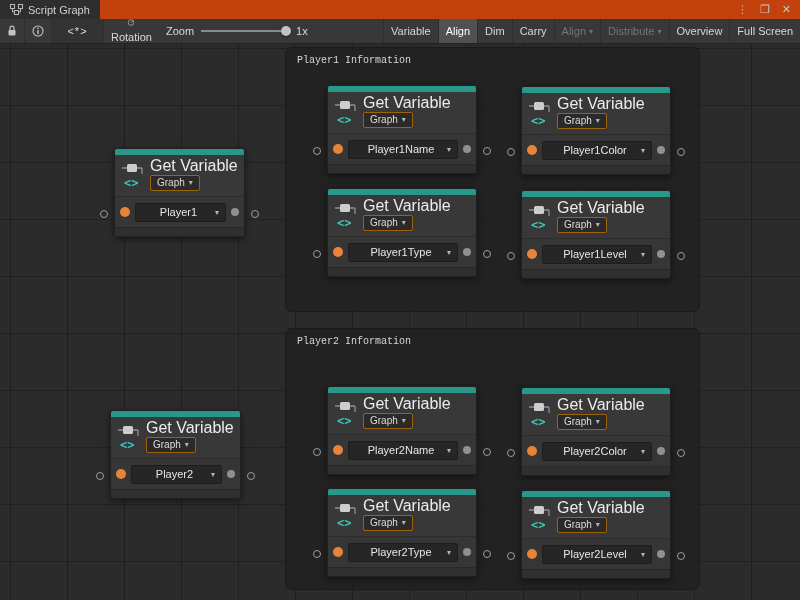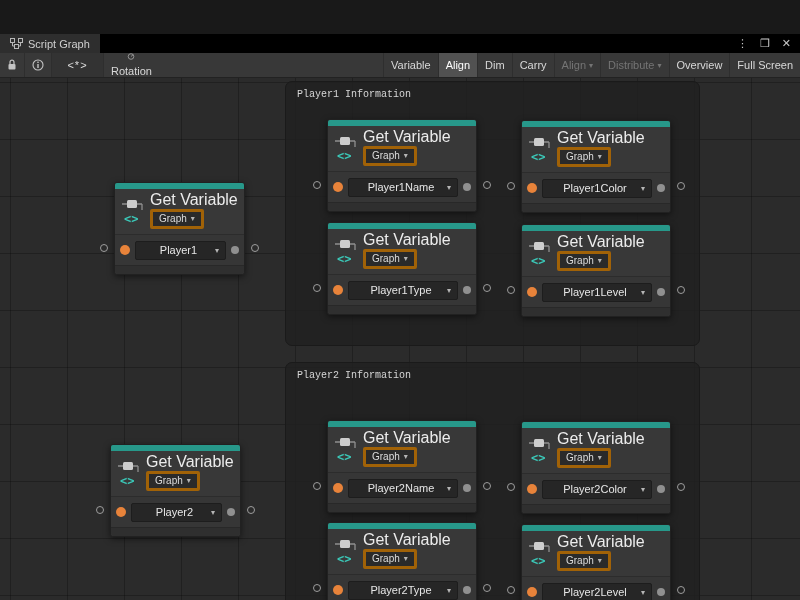--- a/index.html
+++ b/index.html
@@ -1,20 +1,20 @@
 <!DOCTYPE html>
 <html><head>
 <meta charset="utf-8">
 <style>
   * { margin:0; padding:0; box-sizing:border-box; }
   html,body { width:800px; height:600px; overflow:hidden; background:#191919;
     font-family:"Liberation Sans", sans-serif; -webkit-font-smoothing:antialiased; }
 
   
-  .tabbar { height:19px; background:#000000; display:flex; align-items:stretch; color:#cfcfcf; font-size:11px;margin-top:34px; }
+  .tabbar { height:19px; background:#c2410c; display:flex; align-items:stretch; color:#cfcfcf; font-size:11px; }
   .tab { display:flex; align-items:center; gap:5px; padding:0 10px; background:#2e2e2e; }
   .tab svg { display:block; }
   .window-controls { margin-left:auto; display:flex; align-items:center; gap:12px; padding-right:9px; color:#c8c8c8; font-size:11px; }
   .window-controls span { cursor:default; }
 
   
   .toolbar { height:25px; background:#383838; border-bottom:1px solid #222; display:flex; align-items:stretch; font-size:11px; color:#d8d8d8; }
   .titem { display:flex; align-items:center; padding:0 7px; border-right:1px solid #2e2e2e; }
   .code-btn { width:52px; justify-content:center; background:#333; color:#ddd; letter-spacing:1px; }
   .rot { gap:5px; border-right:none;flex-direction:column; }
@@ -39,21 +39,21 @@
   .group { position:absolute; z-index:1; background:rgba(33,33,33,0.82); border:1px solid #1a1a1a; border-radius:7px; }
   .group-title { padding:7px 11px; font-size:10px; color:#d6d6d6;font-family:Liberation Mono, monospace; }
 
   
   .node { position:absolute; z-index:2; background:#383838; border:1px solid #212121; border-radius:3px; box-shadow:0 2px 6px rgba(0,0,0,.5); }
   .node-strip { height:6px; background:#27988a; border-radius:2px 2px 0 0; }
   .node-head { display:flex; align-items:center; gap:5px; padding:4px 7px 5px 6px; }
   .node-icon svg { display:block; }
   .node-head-text { display:flex; flex-direction:column; gap:3px; }
   .node-title { font-size:16px; color:#ececec; line-height:13px; white-space:nowrap; }
-  .node-kind { display:inline-flex; align-items:center; gap:4px; background:#2a2a2a; border:3px solid #a16207; border-radius:2px; padding:1px 6px; font-size:10px; color:#dcdcdc; align-self:flex-start; line-height:12px; }
+  .node-kind { display:inline-flex; align-items:center; gap:4px; background:#2a2a2a; border:1px solid #a16207; border-radius:2px; padding:1px 6px; font-size:10px; color:#dcdcdc; align-self:flex-start; line-height:12px; }
   .node-body { display:flex; align-items:center; gap:5px; padding:0 5px; height:31px; border-top:1px solid #2c2c2c; background:#363636; }
   .port-dot { flex:none; border-radius:50%; }
   .port-dot.orange { width:10px; height:10px; background:#e8833a; }
   .port-dot.gray { width:8px; height:8px; background:#909090; }
   .var-dropdown { flex:1; display:flex; align-items:center; background:#262626; border:1px solid #1d1d1d; border-radius:2px; height:19px; padding:0 6px; font-size:11px; color:#e6e6e6; }
   .var-label { flex:1; text-align:center; white-space:nowrap; overflow:hidden; }
   .dd-arrow { color:#b5b5b5; font-size:8px; }
   .node-footer { height:9px; background:#2f2f2f; border-top:1px solid #282828; border-radius:0 0 3px 3px; }
   .outer-port { position:absolute; width:8px; height:8px; border:1px solid #9d9d9d; border-radius:50%; top:61px; background:transparent; }
   .outer-port.left { left:-15px; }
@@ -96,20 +96,28 @@
     </svg>
   </div>
   <div class="titem code-btn">&lt;*&gt;</div>
   <div class="titem rot">
     <svg width="10" height="10" viewBox="0 0 10 10">
       <circle cx="5" cy="5" r="4" fill="none" stroke="#b8b8b8"></circle>
       <path d="M5 5 L8 2.5" stroke="#b8b8b8"></path>
     </svg>
     <span>Rotation</span>
   </div>
+  <div class="titem zoom-wrap">
+    <span>Zoom</span>
+    <span class="slider">
+      <span class="track"></span>
+      <span class="knob"></span>
+    </span>
+    <span>1x</span>
+  </div>
   <div class="tb-buttons">
       <div class="tbtn normal">
     <span class="tb-label">Variable</span>
 
   </div>
       <div class="tbtn selected">
     <span class="tb-label">Align</span>
 
   </div>
       <div class="tbtn normal">

